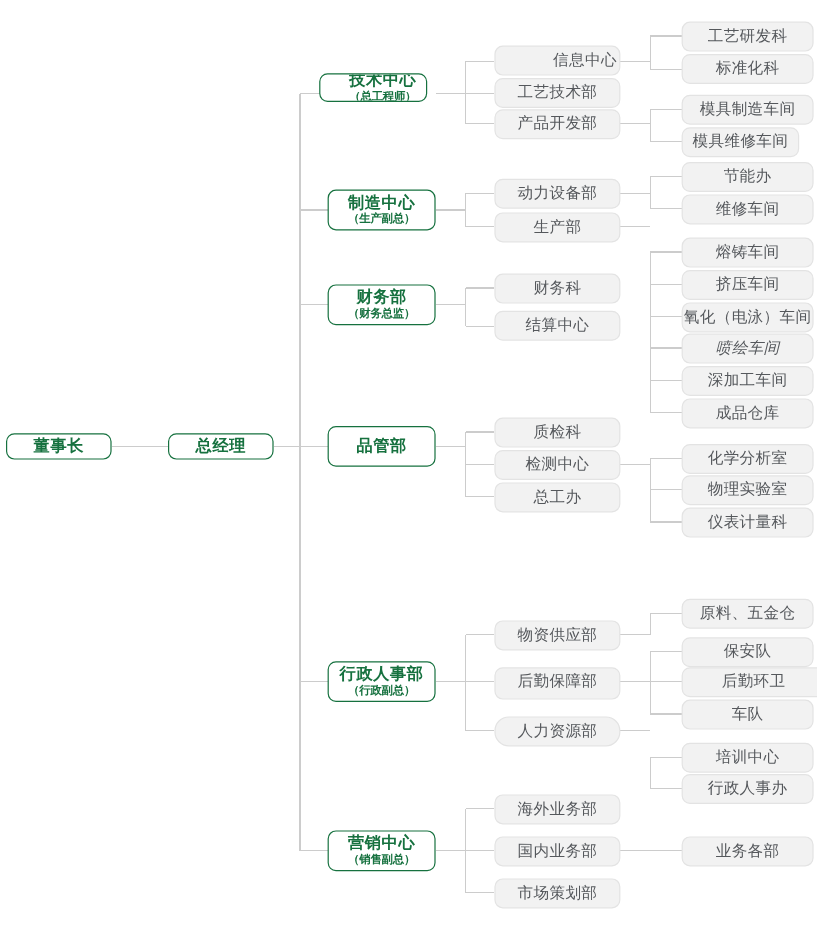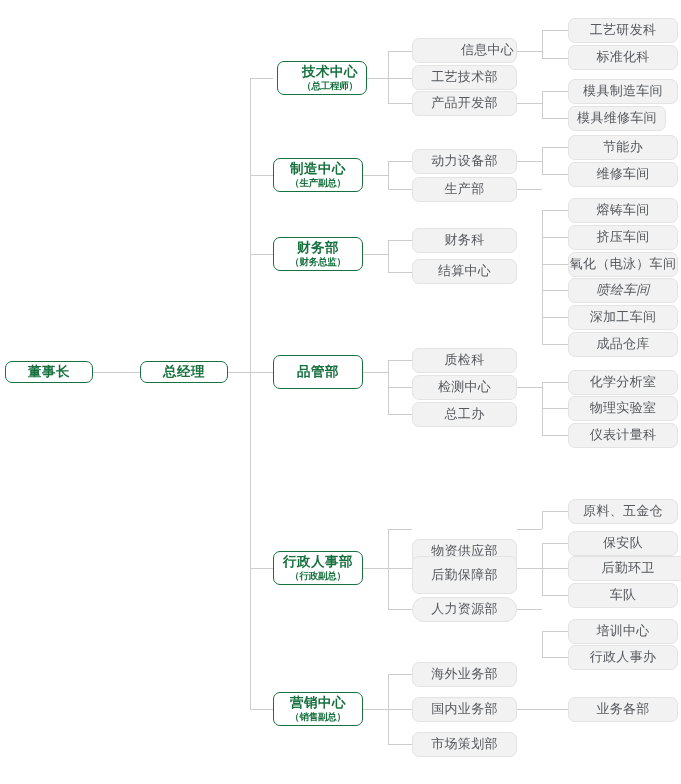--- a/index.html
+++ b/index.html
@@ -178,21 +178,21 @@
   </svg>
 
   <div class="node green single" style="left:5px; top:361px; width:88px; height:22px;">
     <span class="node-title">董事长</span>
   </div>
 
   <div class="node green single" style="left:140px; top:361px; width:88px; height:22px;">
     <span class="node-title">总经理</span>
   </div>
 
-  <div class="node green" style="left:277px; top:61px; width:90px; height:34px;padding-left:16px;">
+  <div class="node green" style="left:266px; top:61px; width:90px; height:24px;padding-left:16px;">
     <span class="node-title">技术中心</span>
     <span class="node-sub">（总工程师）</span>
   </div>
 
   <div class="node green" style="left:273px; top:158px; width:90px; height:34px;">
     <span class="node-title">制造中心</span>
     <span class="node-sub">（生产副总）</span>
   </div>
 
   <div class="node green" style="left:273px; top:237px; width:90px; height:34px;">
@@ -241,24 +241,24 @@
   <div class="node gray" style="left:412px; top:348px; width:105px; height:25px;">
     <span class="node-title">质检科</span>
   </div>
   <div class="node gray" style="left:412px; top:375px; width:105px; height:25px;">
     <span class="node-title">检测中心</span>
   </div>
   <div class="node gray" style="left:412px; top:402px; width:105px; height:25px;">
     <span class="node-title">总工办</span>
   </div>
 
-  <div class="node gray" style="left:412px; top:539px; width:105px; height:25px;">
+  <div class="node gray" style="left:412px; top:517px; width:105px; height:25px;">
     <span class="node-title">物资供应部</span>
   </div>
-  <div class="node gray" style="left:412px; top:556px; width:105px; height:38px;">
+  <div class="node gray" style="left:412px; top:556px; width:105px; height:27px;font-family:Liberation Mono, monospace;">
     <span class="node-title">后勤保障部</span>
   </div>
   <div class="node gray" style="left:412px; top:597px; width:105px; height:25px;border-radius:12px;">
     <span class="node-title">人力资源部</span>
   </div>
 
   <div class="node gray" style="left:412px; top:697px; width:105px; height:25px;">
     <span class="node-title">国内业务部</span>
   </div>
   <div class="node gray" style="left:412px; top:662px; width:105px; height:25px;">

